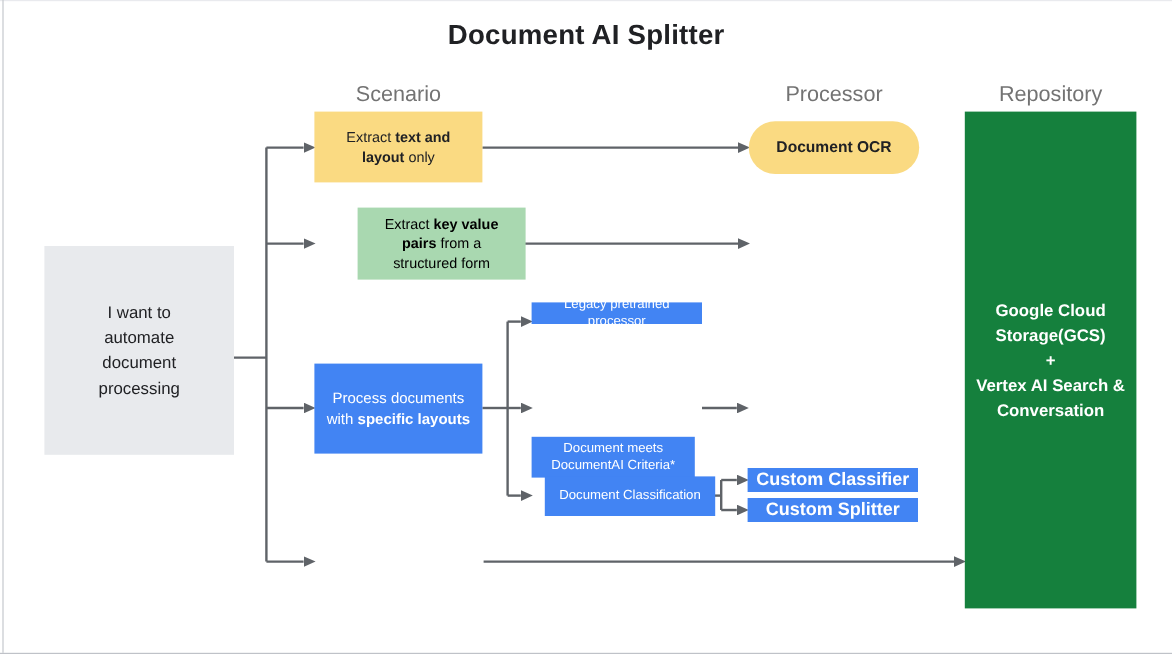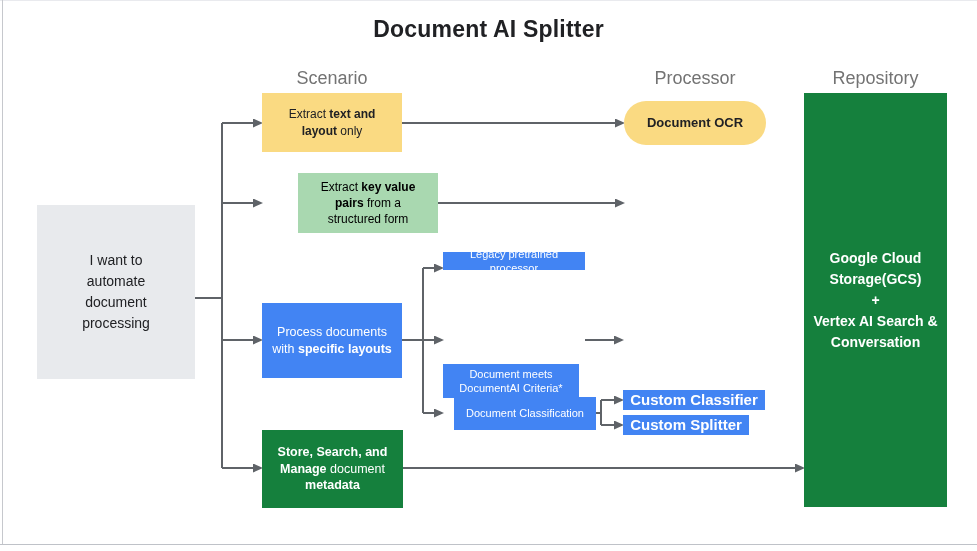--- a/index.html
+++ b/index.html
@@ -88,31 +88,28 @@
 
   <div class="bx yellow scen" style="left:262px;top:93px;width:140px;height:59px;padding:16px 15px;">
       <div><span>Extract </span><span style="font-weight: 700;">text and layout</span><span> only</span></div>
     </div>
   <div class="bx green scen" style="left:262px;top:173px;width:140px;height:60px;padding:0 18px;">
       <div><span>Extract </span><span style="font-weight: 700;">key value pairs</span><span> from a structured form</span></div>
     </div>
   <div class="bx blue bigblue" style="left:262px;top:303px;width:140px;height:75px;padding:0 10px;">
       <div><span>Process documents with </span><span style="font-weight: 700;">specific layouts</span></div>
     </div>
-  <div class="bx dblue bigblue" style="left:262px;top:430px;width:141px;height:78px;padding:0 12px;">
-      <div><span style="font-weight: 700;">Store, Search, and Manage</span><span> document </span><span style="font-weight: 700;">metadata</span></div>
-    </div>
 
   <div class="bx blue sub" style="left:443px;top:252px;width:142px;height:18px;padding:0 14px;">Legacy pretrained processor</div>
   <div class="bx blue sub" style="left:443px;top:323px;width:136px;height:34px;padding:0 10px;margin-top:41px;">Document meets DocumentAI Criteria*</div>
   <div class="bx blue sub" style="left:454px;top:397px;width:142px;height:33px;padding:0 0;">Document Classification</div>
 
   <div class="bx yellow proc" style="left:624px;top:101px;width:142px;height:44px;border-radius:22px;">Document OCR</div>
   <div class="bx blue subproc" style="left:623px;top:390px;width:142px;height:20px;">Custom Classifier</div>
-  <div class="bx blue subproc" style="left:623px;top:415px;width:126px;height:20px;">Custom Splitter</div>
+  <div class="bx blue subproc" style="left:623px;top:415px;width:142px;height:20px;">Custom Splitter</div>
 
   <div class="bx dblue repo-lines" style="left:804px;top:93px;width:143px;height:414px;padding:0 8px;">
     <div>
       <div>Google Cloud Storage(GCS)</div>
       <div>+</div>
       <div>Vertex AI Search &amp; Conversation</div>
     </div>
   </div>
 
 </div>

